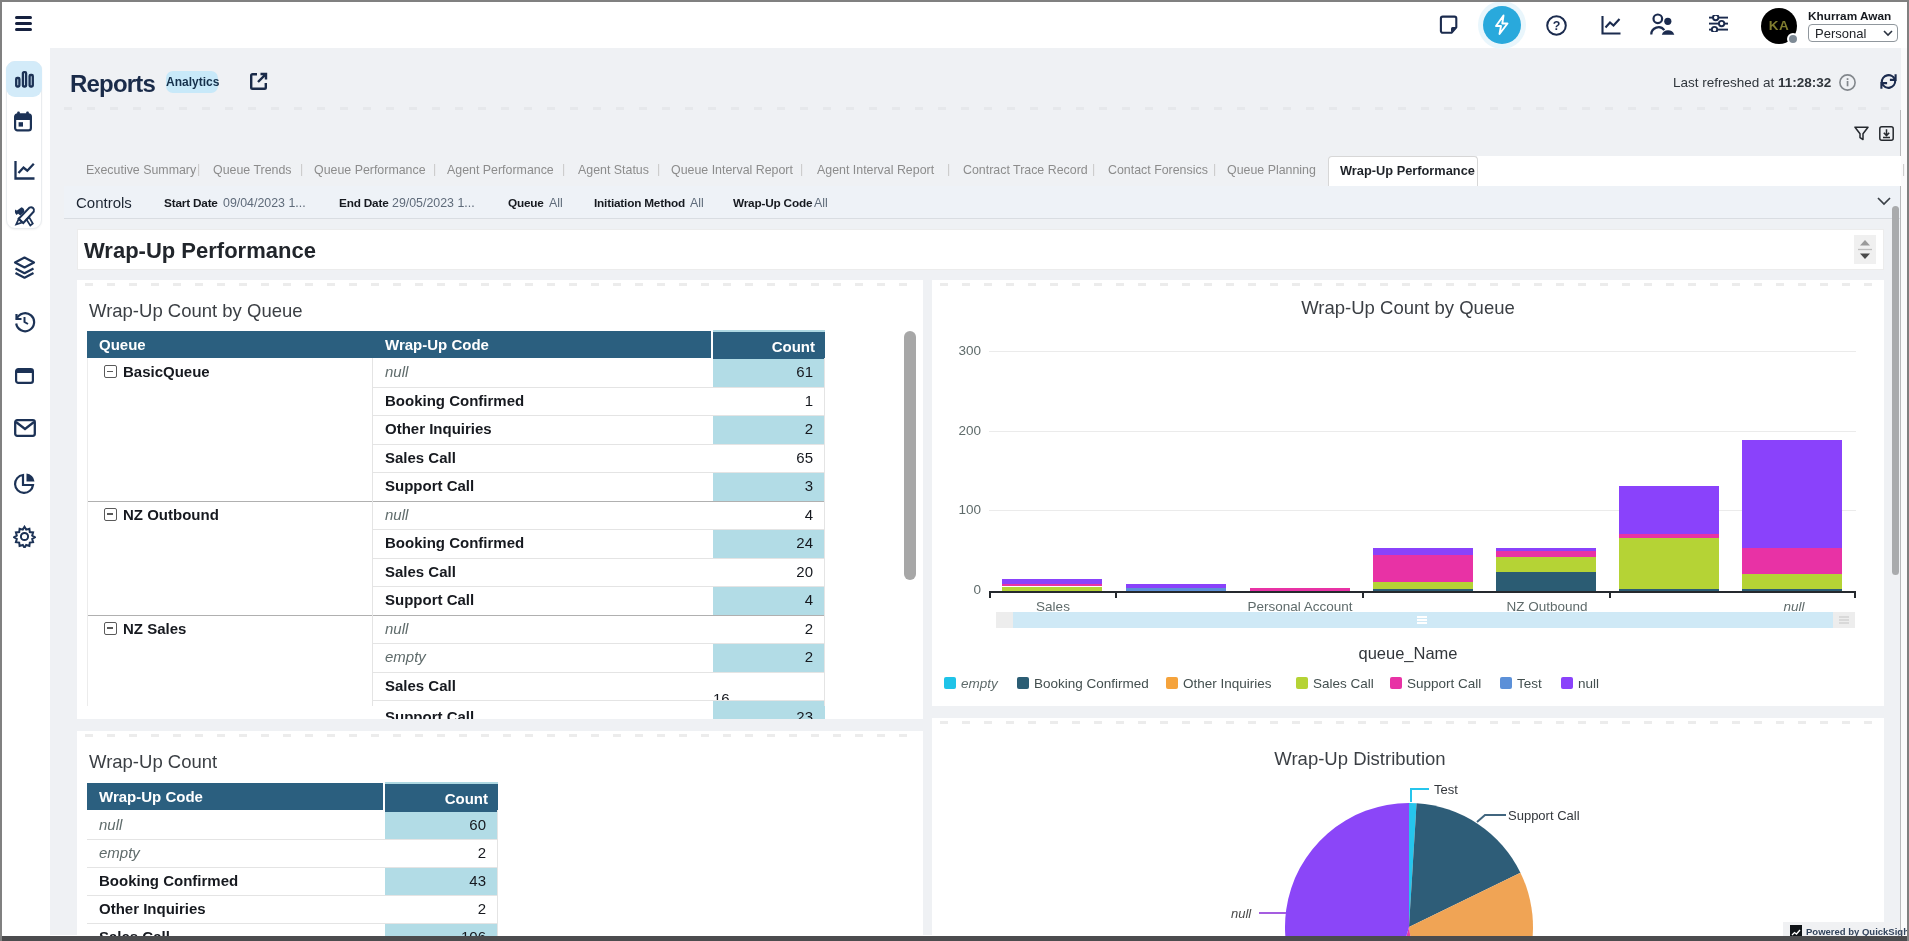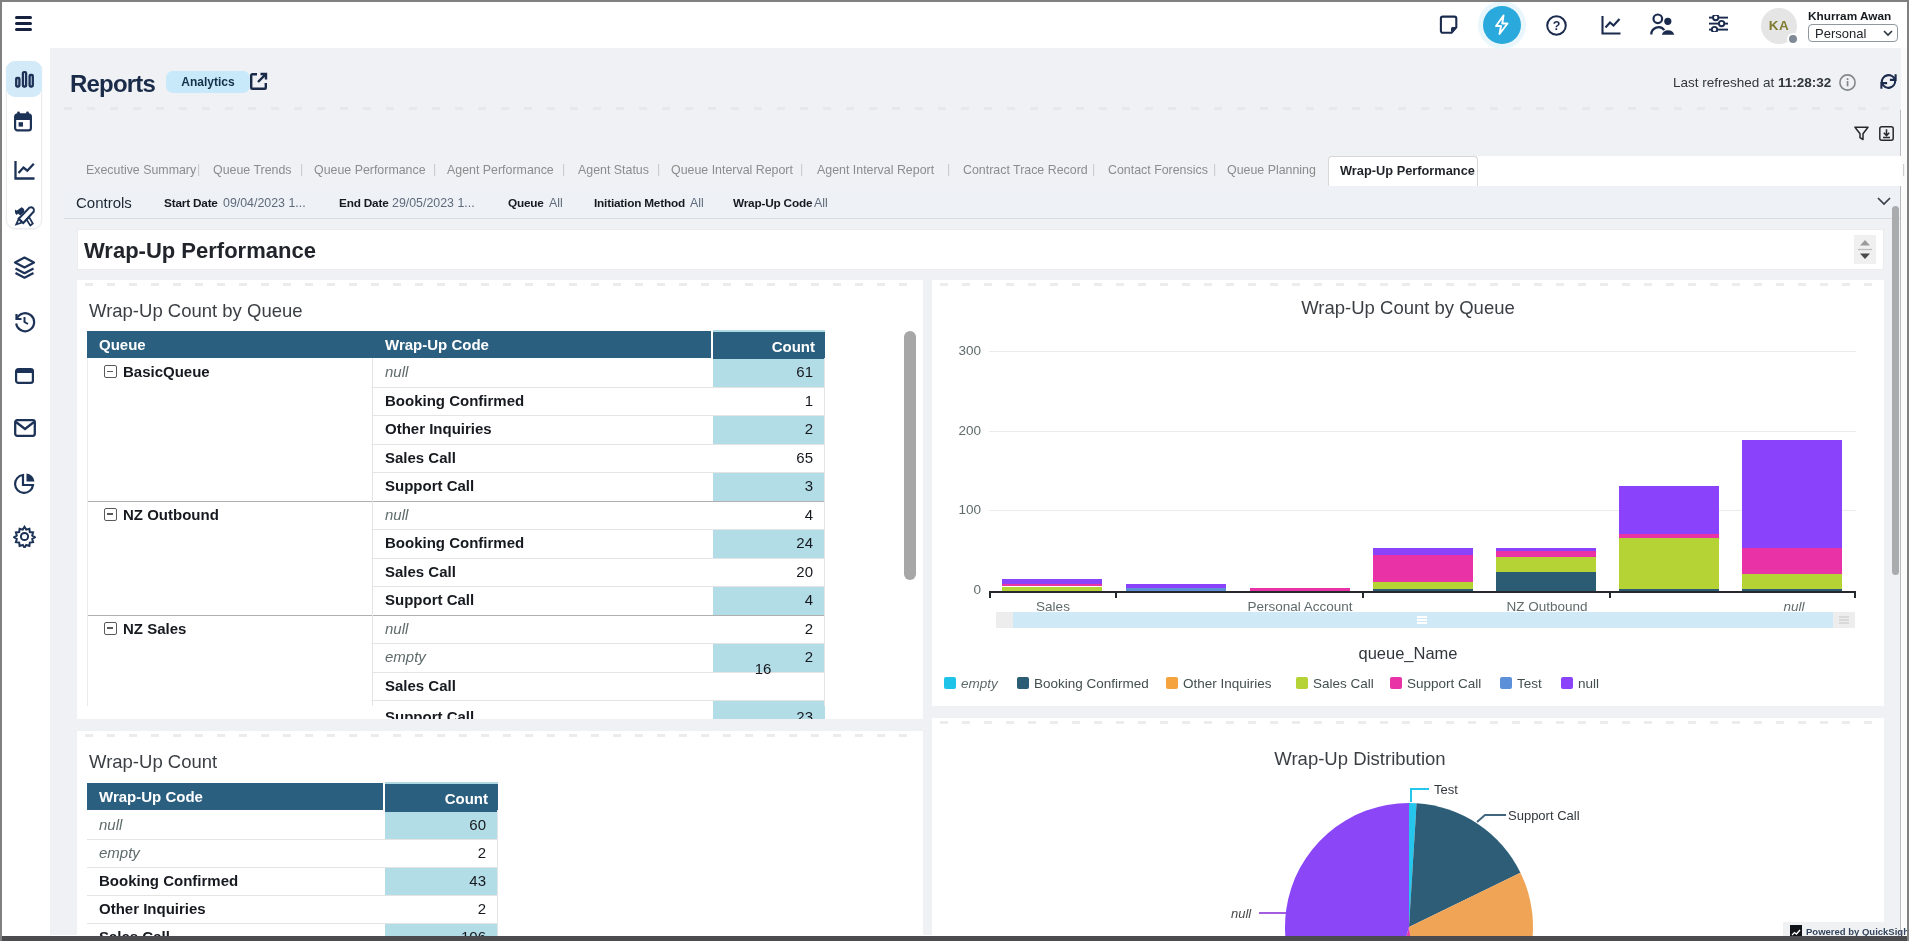--- a/index.html
+++ b/index.html
@@ -56,21 +56,21 @@
       <g stroke="#1b2b4e" stroke-width="1.9" fill="#fff">
         <line x1="0" y1="2.6" x2="19" y2="2.6"></line>
         <line x1="0" y1="8.6" x2="19" y2="8.6"></line>
         <line x1="0" y1="14.6" x2="19" y2="14.6"></line>
         <circle cx="6.7" cy="2.6" r="2.7"></circle>
         <circle cx="12.6" cy="8.6" r="2.7"></circle>
         <circle cx="5.5" cy="14.6" r="2.7"></circle>
       </g>
     </svg>
 
-    <div class="abs" style="left:1761px;top:8px;width:36px;height:36px;border-radius:50%;background:#e5e5e5;text-align:center;line-height:36px;font-size:13.5px;font-weight:700;color:#7f7c30;letter-spacing:0.5px;">KA</div>
+    <div class="abs" style="left:1761px;top:8px;width:36px;height:36px;border-radius:50%;background:#000000;text-align:center;line-height:36px;font-size:13.5px;font-weight:700;color:#7f7c30;letter-spacing:0.5px;">KA</div>
     <div class="abs" style="left:1787px;top:33px;width:12px;height:12px;border-radius:50%;background:#7e8a95;border:2px solid #fff;"></div>
     <div class="abs" style="left:1808px;top:9px;font-size:11.8px;font-weight:700;color:#16191f;">Khurram Awan</div>
     <div class="abs" style="left:1808px;top:24px;width:90px;height:18px;border:1px solid #90979d;border-radius:4px;background:#fff;">
       <span class="abs" style="left:6px;top:1px;font-size:13px;color:#202328;">Personal</span>
       <svg class="abs" style="left:74px;top:5px;" width="10" height="7" viewBox="0 0 10 7">
           <path d="M1 1 l4 4 l4 -4" fill="none" stroke="#2b3340" stroke-width="1.6"></path>
         </svg>
     </div>
   </div>
 
@@ -139,21 +139,21 @@
 
     <svg class="abs" style="left:11px;top:477px;" width="23" height="23" viewBox="0 0 23 23">
       <g fill="none" stroke="#1c3256" stroke-width="2">
         <circle cx="11.5" cy="11.5" r="3.6"></circle>
         <path d="M11.5 1.8 l1.7 2.8 l3.2 -0.9 l0.4 3.3 l3.3 0.4 l-0.9 3.2 l2.8 1.7 l-2.8 1.7 l0.9 3.2 l-3.3 0.4 l-0.4 3.3 l-3.2 -0.9 l-1.7 2.8 l-1.7 -2.8 l-3.2 0.9 l-0.4 -3.3 l-3.3 -0.4 l0.9 -3.2 l-2.8 -1.7 l2.8 -1.7 l-0.9 -3.2 l3.3 -0.4 l0.4 -3.3 l3.2 0.9 z"></path>
       </g>
     </svg>
   </div>
 
   <div class="abs" style="left:70px;top:70px;font-size:24px;font-weight:700;color:#1a2b49;letter-spacing:-0.8px;">Reports</div>
-  <div class="abs" style="left:166px;top:71px;width:84px;height:22px;background:#c8e9f9;border-radius:7px;font-size:12px;font-weight:700;color:#15304b;text-align:center;line-height:22px;">Analytics</div>
+  <div class="abs" style="left:166px;top:71px;width:52px;height:22px;background:#c8e9f9;border-radius:7px;font-size:12px;font-weight:700;color:#15304b;text-align:center;line-height:22px;">Analytics</div>
 
   <svg class="abs" style="left:249px;top:72px;" width="19" height="19" viewBox="0 0 19 19">
     <path d="M8 2.2 h-4.5 a1.3 1.3 0 0 0 -1.3 1.3 v12 a1.3 1.3 0 0 0 1.3 1.3 h12 a1.3 1.3 0 0 0 1.3 -1.3 v-4.5" fill="none" stroke="#1a2b49" stroke-width="2.4"></path>
     <path d="M11.5 2 h5.5 v5.5 M16.6 2.4 l-7.6 7.6" fill="none" stroke="#1a2b49" stroke-width="2.4"></path>
   </svg>
   <div class="abs" style="left:1673px;top:75px;width:160px;font-size:13.5px;color:#30363c;white-space:nowrap;">Last refreshed at <b>11:28:32</b></div>
 
   <svg class="abs" style="left:1839px;top:74px;" width="17" height="17" viewBox="0 0 17 17">
     <circle cx="8.5" cy="8.5" r="7.6" fill="none" stroke="#82878c" stroke-width="1.6"></circle>
     <rect x="7.7" y="7" width="1.7" height="5.3" fill="#82878c"></rect>
@@ -292,21 +292,21 @@
           </div>
       <span class="abs" style="left:36px;top:288.5px;font-weight:700;">NZ Sales</span>
       <span class="abs" style="left:298px;top:288.5px;font-style:italic;color:#5f6b6b;">null</span>
       <span class="abs" style="left:626px;top:288.5px;width:100px;text-align:right;">2</span>
       <div class="abs" style="left:285px;top:312.0px;width:453px;height:1px;background:#e4e4e4;"></div>
       <div class="abs" style="left:626px;top:313.0px;width:112px;height:27.5px;background:#b2dce6;"></div>
       <span class="abs" style="left:298px;top:317.0px;font-style:italic;color:#5f6b6b;">empty</span>
       <span class="abs" style="left:626px;top:317.0px;width:100px;text-align:right;">2</span>
       <div class="abs" style="left:285px;top:340.5px;width:453px;height:1px;background:#e4e4e4;"></div>
       <span class="abs" style="left:298px;top:345.5px;font-weight:700;">Sales Call</span>
-      <span class="abs" style="left:626px;top:329px;width:100px;text-align:center;">16</span>
+      <span class="abs" style="left:626px;top:359px;width:100px;text-align:left;">16</span>
       <div class="abs" style="left:285px;top:369.0px;width:453px;height:1px;background:#e4e4e4;"></div>
       <div class="abs" style="left:626px;top:370.0px;width:112px;height:27.5px;background:#b2dce6;"></div>
       <span class="abs" style="left:298px;top:377.0px;font-weight:700;">Support Call</span>
       <span class="abs" style="left:626px;top:377.0px;width:100px;text-align:right;">23</span>
       <div class="abs" style="left:285px;top:27px;width:1px;height:348px;background:#e4e4e4;"></div>
       <div class="abs" style="left:737px;top:27px;width:1px;height:348px;background:#e4e4e4;"></div>
       <div class="abs" style="left:0;top:27px;width:1px;height:348px;background:#ececec;"></div>
       </div>
     </div>
 

